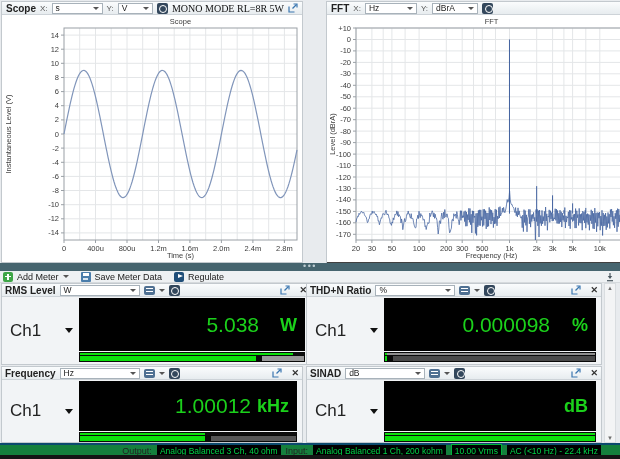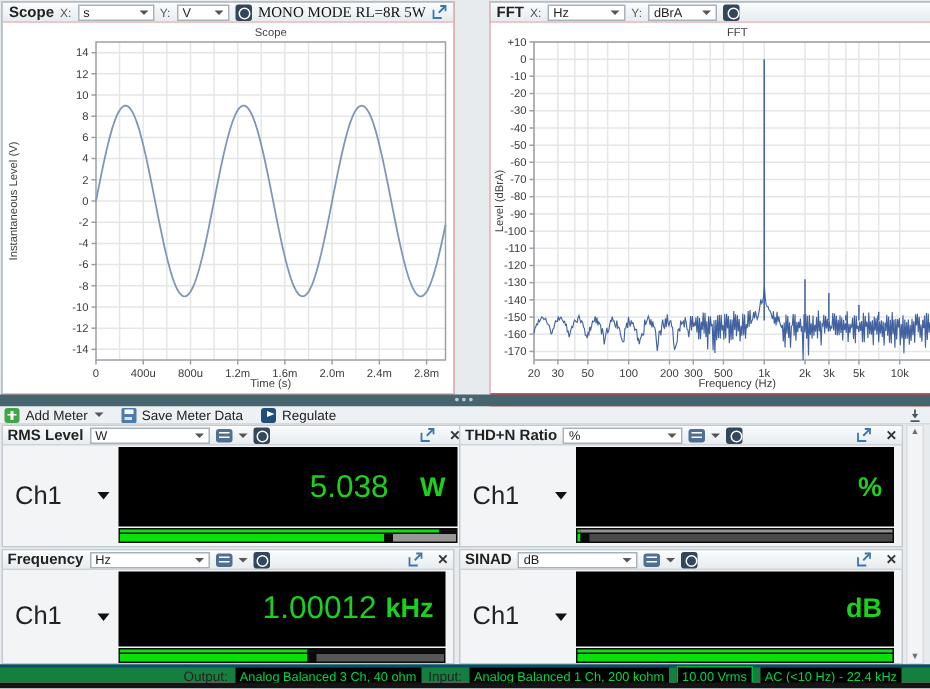--- a/index.html
+++ b/index.html
@@ -1,18 +1,18 @@
 <!DOCTYPE html>
 <html><head>
 <meta charset="utf-8">
 <style>
 *{margin:0;padding:0;box-sizing:border-box;}
 html,body{width:620px;height:459px;overflow:hidden;}
 body{font-family:"Liberation Sans",sans-serif;background:#e8ebee;position:relative;font-size:9px;color:#222;}
-.panel{position:absolute;border:1px solid #c3c9ce;background:#ef4444;}
+.panel{position:absolute;border:1px solid #c3c9ce;background:#404040;}
 .phead{height:13px;background:linear-gradient(#fafcfd,#e7ecef);border-bottom:1px solid #cdd3d8;display:flex;align-items:center;padding:0 4px;gap:4px;}
 .pname{font-weight:bold;font-size:10px;}
 .axlab{color:#555;font-size:8px;}
 .select{background:#fff;border:1px solid #a8b2ba;height:11px;display:flex;align-items:center;font-size:8.5px;padding:0 3px;color:#222;}
 .caret{width:0;height:0;border-left:3px solid transparent;border-right:3px solid transparent;border-top:3px solid #555;margin-left:auto;flex:0 0 auto;}
 .gear{width:11px;height:11px;background:#33475c;border-radius:2px;position:relative;flex:0 0 auto;}
 .gear::after{content:"";position:absolute;left:2.5px;top:2.5px;width:6px;height:6px;border:1.5px solid #fff;border-radius:50%;}
 .mode{font-family:"Liberation Serif",serif;font-size:10px;color:#111;white-space:nowrap;}
 .popout{margin-left:auto;flex:0 0 auto;width:10px;height:10px;}
 .xclose{font-size:9px;color:#333;font-weight:bold;margin-left:5px;line-height:10px;}
@@ -384,20 +384,21 @@
         <path d="M4.5 5.5 L8.5 1.5" stroke="#3a76b0" stroke-width="1.2"></path>
         <path d="M5.5 1 H9 V4.5" fill="none" stroke="#3a76b0" stroke-width="1.2"></path>
       </svg>
     <span class="xclose">✕</span>
   </div>
   <div class="chzone">
       <span class="chname">Ch1</span>
       <span class="chcaret"></span>
     </div>
   <div class="mdisplay">
+    <span class="mvalue">0.000098</span>
     <span class="munit">%</span>
   </div>
   <div class="mbar">
     <div class="bar-top">
         <div class="fill" style="width: 1%;"></div>
         <div class="toprest" style="background: rgb(143, 143, 143);"></div>
       </div>
     <div class="bar-gap"></div>
     <div class="bar-main">
         <div class="fill" style="width: 1%;"></div>

